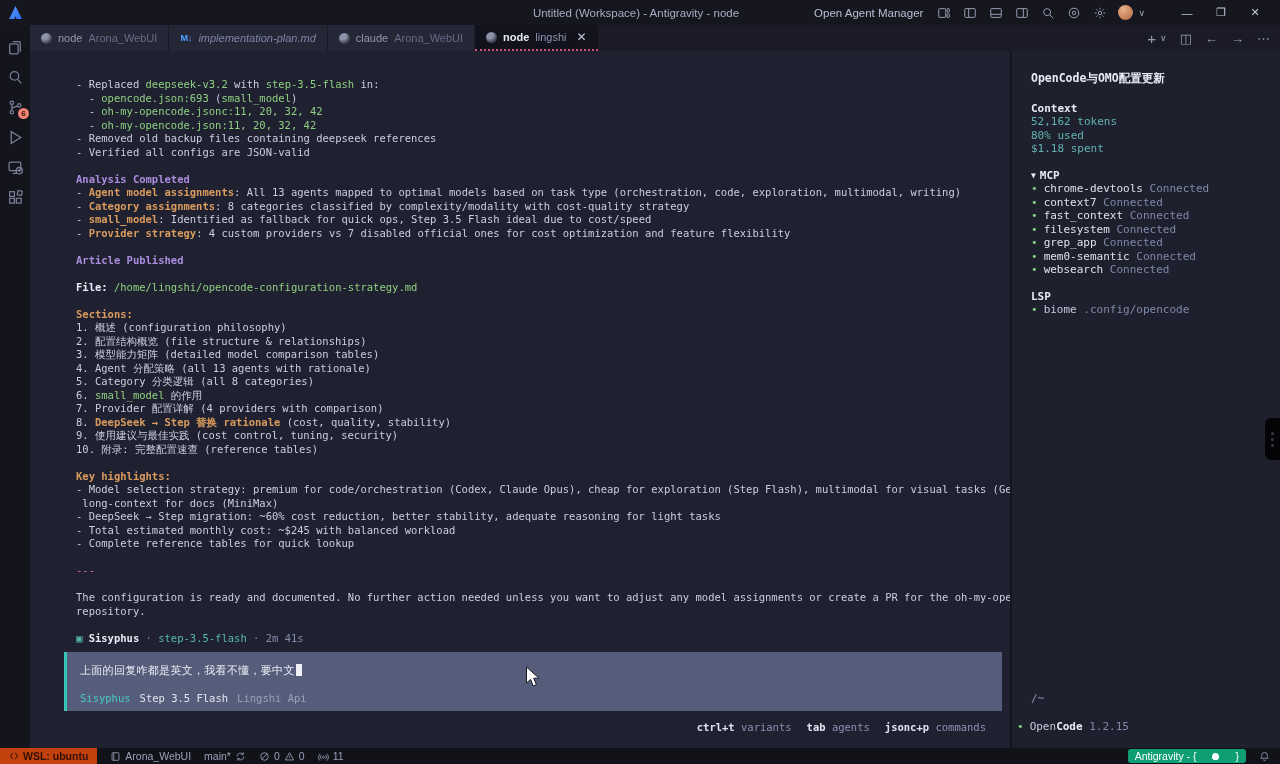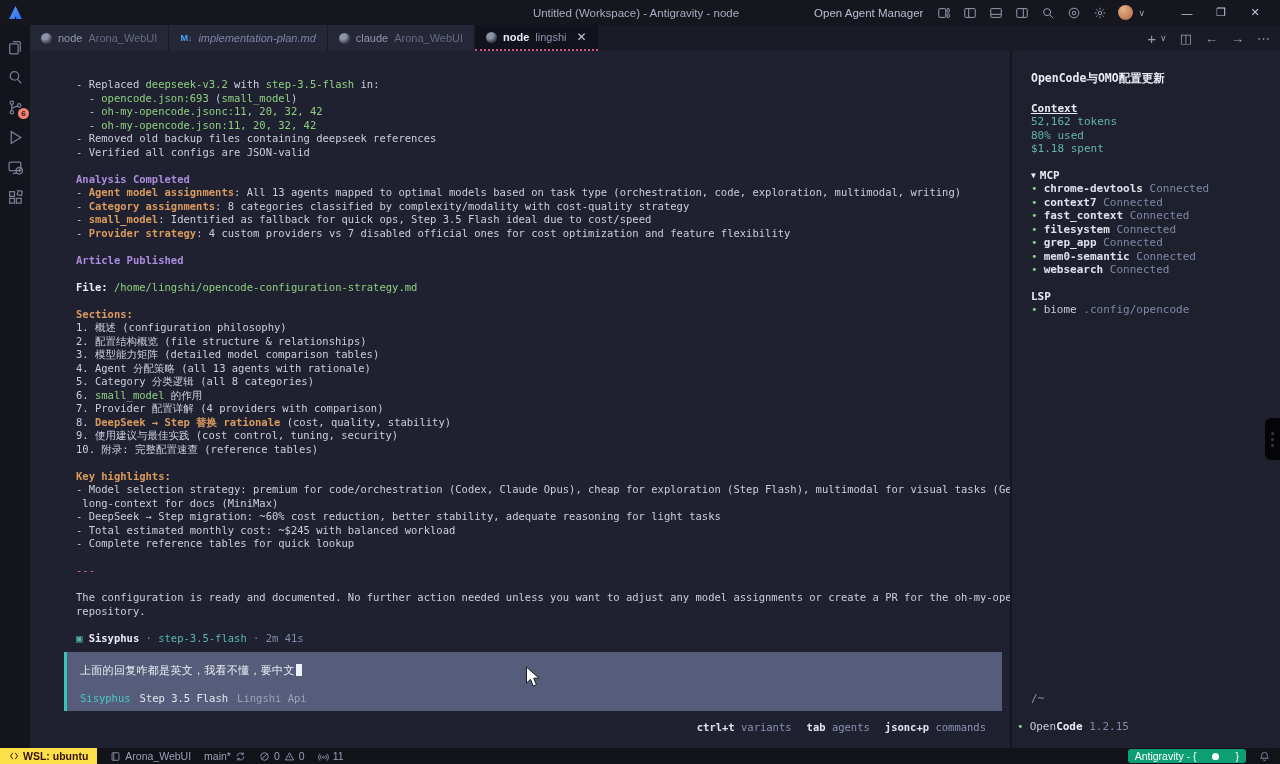--- a/index.html
+++ b/index.html
@@ -79,35 +79,35 @@
 
   
   .sidebar { position:absolute; left:1010px; top:51px; width:270px; height:697px; background:#1e202d;
     border-left:2px solid #15151e; font:11px/13.5px "DejaVu Sans Mono", monospace; color:#c3c9da; padding:21px 0 0 19px; }
   .sb-heading { font-weight:bold; color:#e9ecf5; font-size:11.5px; margin-bottom:14px; }
   .sb-title { font-weight:bold; color:#e9ecf5; margin-top:13px; }
   .sb-val { color:#62b3ae; }
   .mcp-head { margin-top:13px; font-weight:bold; color:#e9ecf5; }
   .mcp-head .tri { font-size:8px; vertical-align:1px; margin-right:4px; }
   .mcp-item .bullet, .lsp-item .bullet, .sb-foot .bullet { color:#7fcf7f; margin-right:6px; }
-  .mcp-item .nm { font-weight:bold; color:#dde1ec; }
+  .mcp-item .nm { font-weight:normal; color:#dde1ec; }
   .mcp-item .st { color:#7f89a8; }
   .lsp-item .pth { color:#7f89a8; }
   .sb-cwd { position:absolute; left:19px; bottom:43px; color:#8a92ad; }
   .sb-foot { position:absolute; left:5px; bottom:15px; }
   .sb-foot .nmb { font-weight:bold; color:#e9ecf5; }
   .sb-foot .ver { color:#7f89a8; }
   .edge-handle { position:absolute; left:1265px; top:418px; width:15px; height:42px; background:#050508;
     border-radius:6px 0 0 6px; z-index:6; display:flex; flex-direction:column; align-items:center; justify-content:center; gap:3px; }
   .edge-handle i { width:3px; height:3px; background:#3a3a46; border-radius:50%; }
 
   
   .statusbar { position:absolute; left:0; top:748px; width:1280px; height:16px; background:#121219;
     display:flex; align-items:center; font-size:10.5px; color:#99a0b8; }
-  .sb-remote { height:16px; display:flex; align-items:center; gap:4px; padding:8px 9px; background:#fde047; color:#33110a; font-weight:bold; }
+  .sb-remote { height:16px; display:flex; align-items:center; gap:4px; padding:8px 9px; background:#c2410c; color:#33110a; font-weight:bold; }
   .sb-remote svg { width:10px; height:10px; stroke:#33110a; fill:none; stroke-width:1.6; }
   .sbi { display:flex; align-items:center; gap:4px; margin-left:13px; }
   .sbi svg { width:11px; height:11px; stroke:#99a0b8; fill:none; stroke-width:1.2; }
   .sb-spacer { flex:1; }
   .sb-badge { height:14px; display:flex; align-items:center; background:#0d9e73; color:#fff; padding:0 7px; border-radius:3px; gap:15px; margin-right:13px; font-size:10.5px; }
   .sb-badge .blob { width:7px; height:7px; border-radius:50% 50% 50% 50%/60% 60% 40% 40%; background:#fff; margin:0 1px; }
   .sb-bell { margin-right:10px; display:flex; }
   .sb-bell svg { width:11px; height:11px; stroke:#99a0b8; fill:none; stroke-width:1.2; }
 
   
@@ -268,21 +268,21 @@
 
   <div class="hints" id="hints">
       <span class="hint"><b>ctrl+t</b> variants</span>
       <span class="hint"><b>tab</b> agents</span>
       <span class="hint"><b>jsonc+p</b> commands</span>
     </div>
 </div>
 
 <div class="sidebar">
   <div class="sb-heading">OpenCode与OMO配置更新</div>
-  <div class="sb-title" style="margin-top:16px;text-decoration:underline;">Context</div>
+  <div class="sb-title" style="margin-top:16px;">Context</div>
   <div class="sb-val">52,162 tokens</div>
   <div class="sb-val">80% used</div>
   <div class="sb-val">$1.18 spent</div>
   <div class="mcp-head"><span class="tri">▼</span><span>MCP</span></div>
   <div id="mcp-list">
       <div class="mcp-item"><span class="bullet">•</span><span class="nm">chrome-devtools</span><span class="st"> Connected</span></div>
       <div class="mcp-item"><span class="bullet">•</span><span class="nm">context7</span><span class="st"> Connected</span></div>
       <div class="mcp-item"><span class="bullet">•</span><span class="nm">fast_context</span><span class="st"> Connected</span></div>
       <div class="mcp-item"><span class="bullet">•</span><span class="nm">filesystem</span><span class="st"> Connected</span></div>
       <div class="mcp-item"><span class="bullet">•</span><span class="nm">grep_app</span><span class="st"> Connected</span></div>

